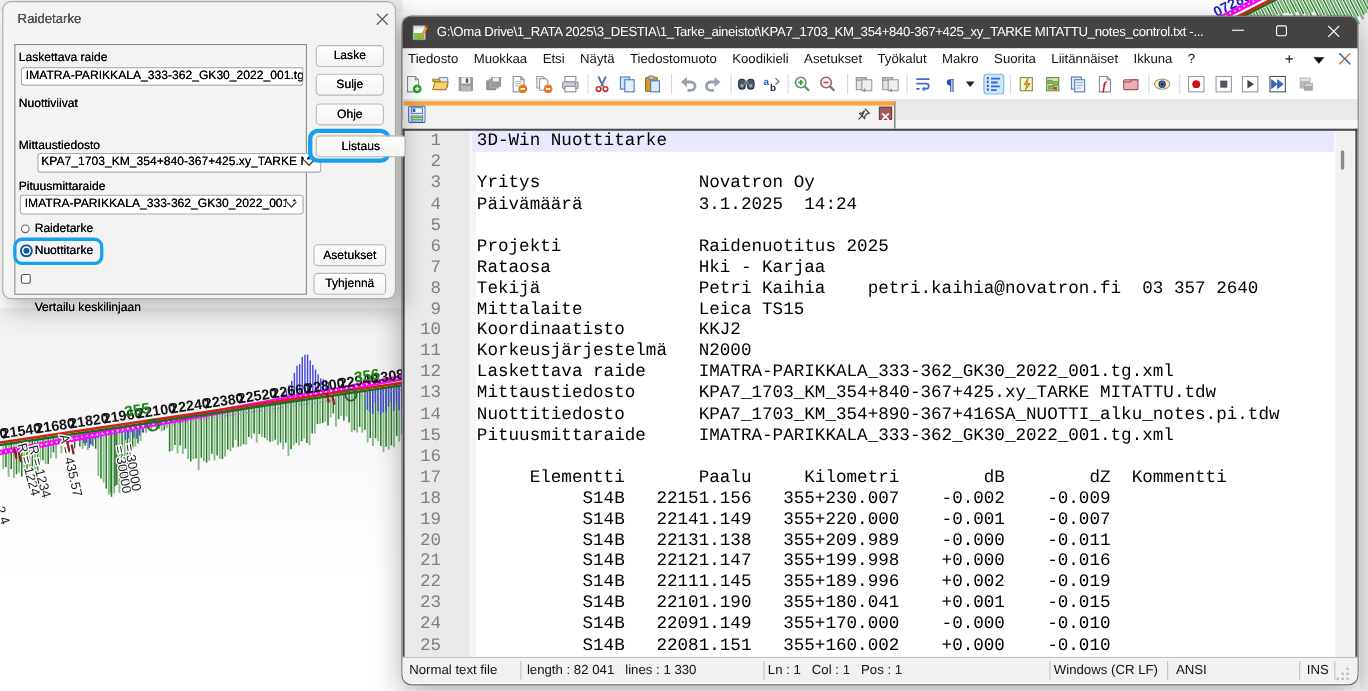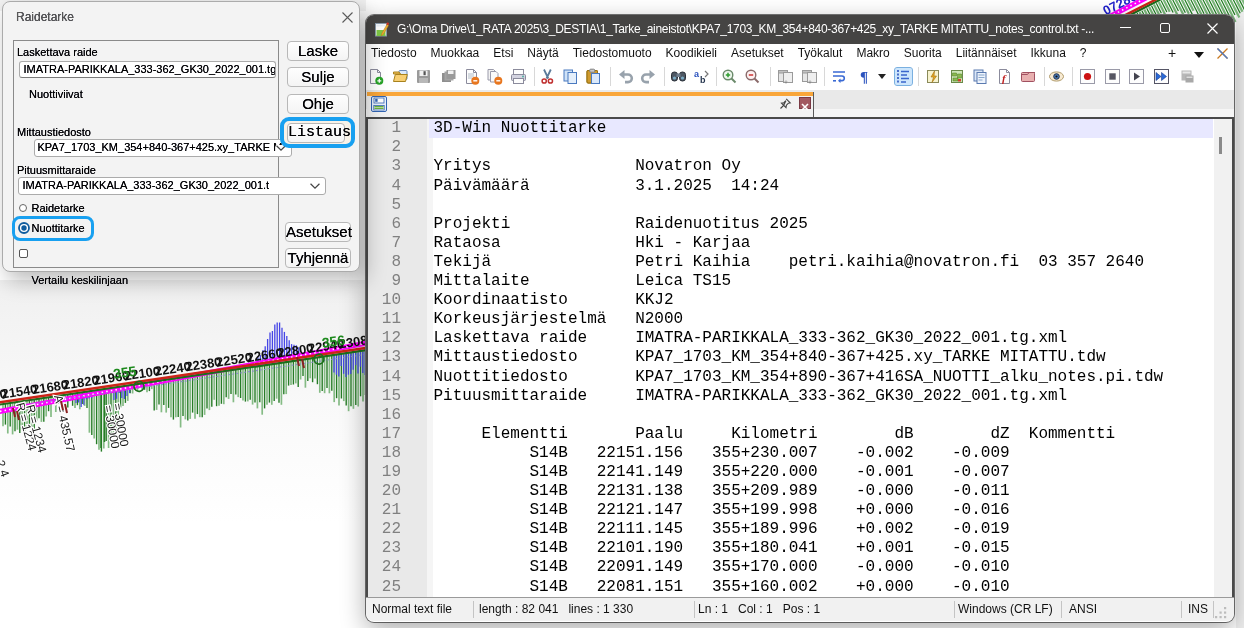--- a/index.html
+++ b/index.html
@@ -710,45 +710,45 @@
 <div id="dlg" style="position:absolute;left:2px;top:1px;width:358px;height:271px;background:#f3f3f3;
  border:1px solid #ababab;border-radius:8px;box-shadow:5px 8px 22px rgba(0,0,0,0.28);font-size:11px;color:#000;text-shadow:0 0 0.45px #112;">
   <div style="position:absolute;left:13px;top:8px;font-size:12px;color:#595959;">Raidetarke</div>
   <svg style="position:absolute;left:339px;top:10px;" width="11" height="11" viewBox="0 0 11 11">
       <path d="M0.5 0.5l10 10M10.5 0.5l-10 10" stroke="#5a5a5a" stroke-width="1.1"></path>
     </svg>
 
   <div style="position:absolute;left:10px;top:38px;width:266px;height:228px;border:1px solid #8a8a8a;"></div>
   <div style="position:absolute;left:14px;top:44px;">Laskettava raide</div>
   <div style="position:absolute;left:15.5px;top:59px;width:257px;height:17px;background:#fff;border:1px solid #ababab;border-bottom:1.6px solid #7a7a7a;border-radius:3px;overflow:hidden;line-height:15px;padding-left:4px;white-space:nowrap;">IMATRA-PARIKKALA_333-362_GK30_2022_001.tg.x</div>
-  <div style="position:absolute;left:14px;top:86px;margin-left:12px;">Nuottiviivat</div>
+  <div style="position:absolute;left:14px;top:86px;">Nuottiviivat</div>
   <div style="position:absolute;left:14px;top:124px;">Mittaustiedosto</div>
   <div class="combo" style="position:absolute;left:14.5px;top:137px;width:258px;height:17.5px;background:#fff;border:1px solid #ababab;border-radius:3px;overflow:hidden;line-height:15px;padding-left:3px;padding-right:20px;white-space:nowrap;margin-left:16px;">KPA7_1703_KM_354+840-367+425.xy_TARKE M<svg style="position:absolute;right:5px;top:5px;background:#fff;" width="10" height="7" viewBox="0 0 9 6">
         <path d="M0.5 0.5l4 4 4-4" fill="none" stroke="#444" stroke-width="1.1"></path>
       </svg></div>
   <div style="position:absolute;left:14px;top:162px;">Pituusmittaraide</div>
-  <div class="combo" style="position:absolute;left:14.5px;top:175px;width:308px;height:17.5px;background:#fff;border:1px solid #ababab;border-radius:3px;overflow:hidden;line-height:15px;padding-left:4px;padding-right:36px;white-space:nowrap;">IMATRA-PARIKKALA_333-362_GK30_2022_001.t<svg style="position:absolute;right:5px;top:5px;background:#fff;" width="10" height="7" viewBox="0 0 9 6">
+  <div class="combo" style="position:absolute;left:14.5px;top:175px;width:258px;height:17.5px;background:#fff;border:1px solid #ababab;border-radius:3px;overflow:hidden;line-height:15px;padding-left:4px;padding-right:36px;white-space:nowrap;">IMATRA-PARIKKALA_333-362_GK30_2022_001.t<svg style="position:absolute;right:5px;top:5px;background:#fff;" width="10" height="7" viewBox="0 0 9 6">
         <path d="M0.5 0.5l4 4 4-4" fill="none" stroke="#444" stroke-width="1.1"></path>
       </svg></div>
 
   <div style="position:absolute;left:16px;top:202px;width:8px;height:8px;border:1px solid #666;border-radius:50%;background:#fff;"></div>
   <div style="position:absolute;left:28.5px;top:200px;">Raidetarke</div>
   <div style="position:absolute;left:9px;top:214px;width:82px;height:25px;border:3.5px solid #18a0f0;border-radius:8px;"></div>
   <svg style="position:absolute;left:15px;top:220px;" width="12" height="12" viewBox="0 0 12 12">
       <circle cx="6" cy="6" r="5" fill="#fff" stroke="#0f5c9e" stroke-width="1.8"></circle>
       <circle cx="6" cy="6" r="2.7" fill="#0f5c9e"></circle>
     </svg>
   <div style="position:absolute;left:28.5px;top:220px;">Nuottitarke</div>
 
   <div style="position:absolute;left:15.5px;top:247px;width:9px;height:9px;border:1px solid #555;border-radius:2px;background:#fff;"></div>
   <div style="position:absolute;left:28.5px;top:247px;margin-top:25px;">Vertailu keskilinjaan</div>
 
   <div class="dbtn" style="position:absolute;left:284px;top:39px;width:62px;height:20px;">Laske</div>
   <div class="dbtn" style="position:absolute;left:284px;top:65px;width:62px;height:20px;">Sulje</div>
   <div class="dbtn" style="position:absolute;left:284px;top:92px;width:62px;height:20px;">Ohje</div>
   <div style="position:absolute;left:277px;top:115px;width:75px;height:31px;border:4px solid #18a0f0;border-radius:9px;background:#f8f2e8;"></div>
-  <div class="dbtn" style="position:absolute;left:284px;top:121px;width:58px;height:20px;font-family:Liberation Mono, monospace;">Listaus</div>
+  <div class="dbtn" style="position:absolute;left:284px;top:121px;width:82px;height:20px;">Listaus</div>
   <div class="dbtn" style="position:absolute;left:282px;top:220px;width:66px;height:20px;">Asetukset</div>
   <div class="dbtn" style="position:absolute;left:282px;top:246px;width:66px;height:20px;">Tyhjennä</div>
 </div>
 <style>
 .dbtn { background:linear-gradient(#fefefe,#f4f4f4); border:1px solid #b8b8b8; border-radius:4px;
- text-align:center; line-height:18px; font-size:15px; color:#000; }
+ text-align:center; line-height:18px; font-size:11px; color:#000; }
 </style>
 </body></html>

